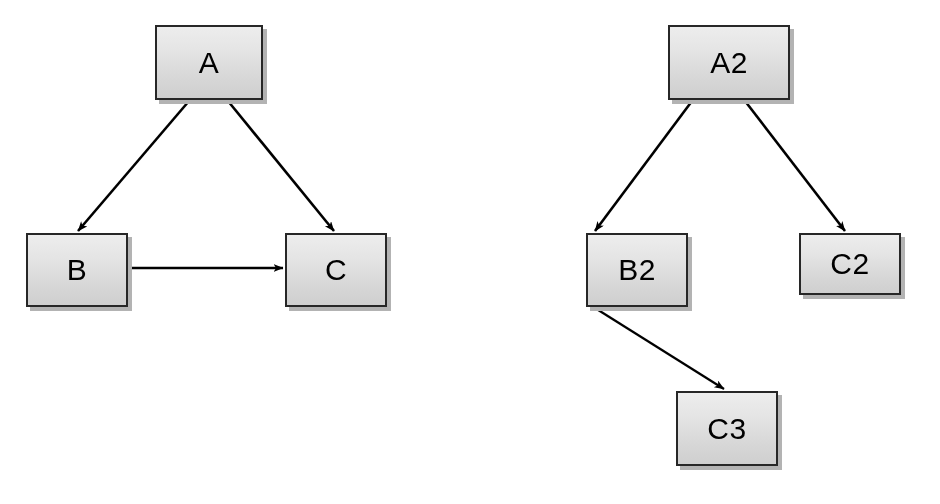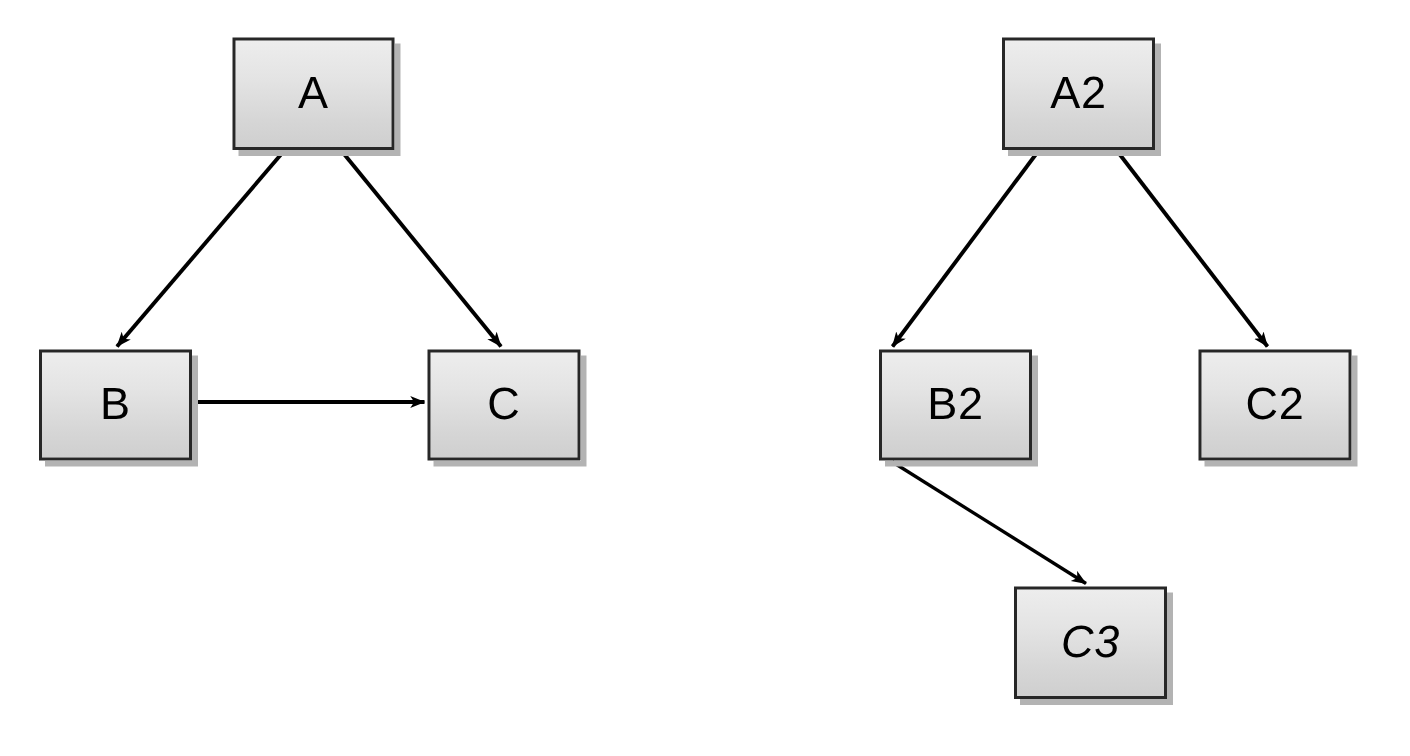--- a/index.html
+++ b/index.html
@@ -75,29 +75,29 @@
   </div>
 
   <div class="node" style="left:26px; top:233px; width:102px; height:74px;">
     <span class="node-label">B</span>
   </div>
 
   <div class="node" style="left:285px; top:233px; width:102px; height:74px;">
     <span class="node-label">C</span>
   </div>
 
-  <div class="node" style="left:668px; top:25px; width:102px; height:75px;">
+  <div class="node" style="left:668px; top:25px; width:122px; height:75px;">
     <span class="node-label">A2</span>
   </div>
 
   <div class="node" style="left:542px; top:233px; width:102px; height:74px;margin-left:44px;">
     <span class="node-label">B2</span>
   </div>
 
-  <div class="node" style="left:799px; top:233px; width:102px; height:74px;">
+  <div class="node" style="left:799px; top:233px; width:102px; height:62px;">
     <span class="node-label">C2</span>
   </div>
 
-  <div class="node" style="left:676px; top:391px; width:102px; height:75px;font-style:italic;">
+  <div class="node" style="left:676px; top:391px; width:102px; height:75px;">
     <span class="node-label">C3</span>
   </div>
 
 </div>
 
 </body></html>

